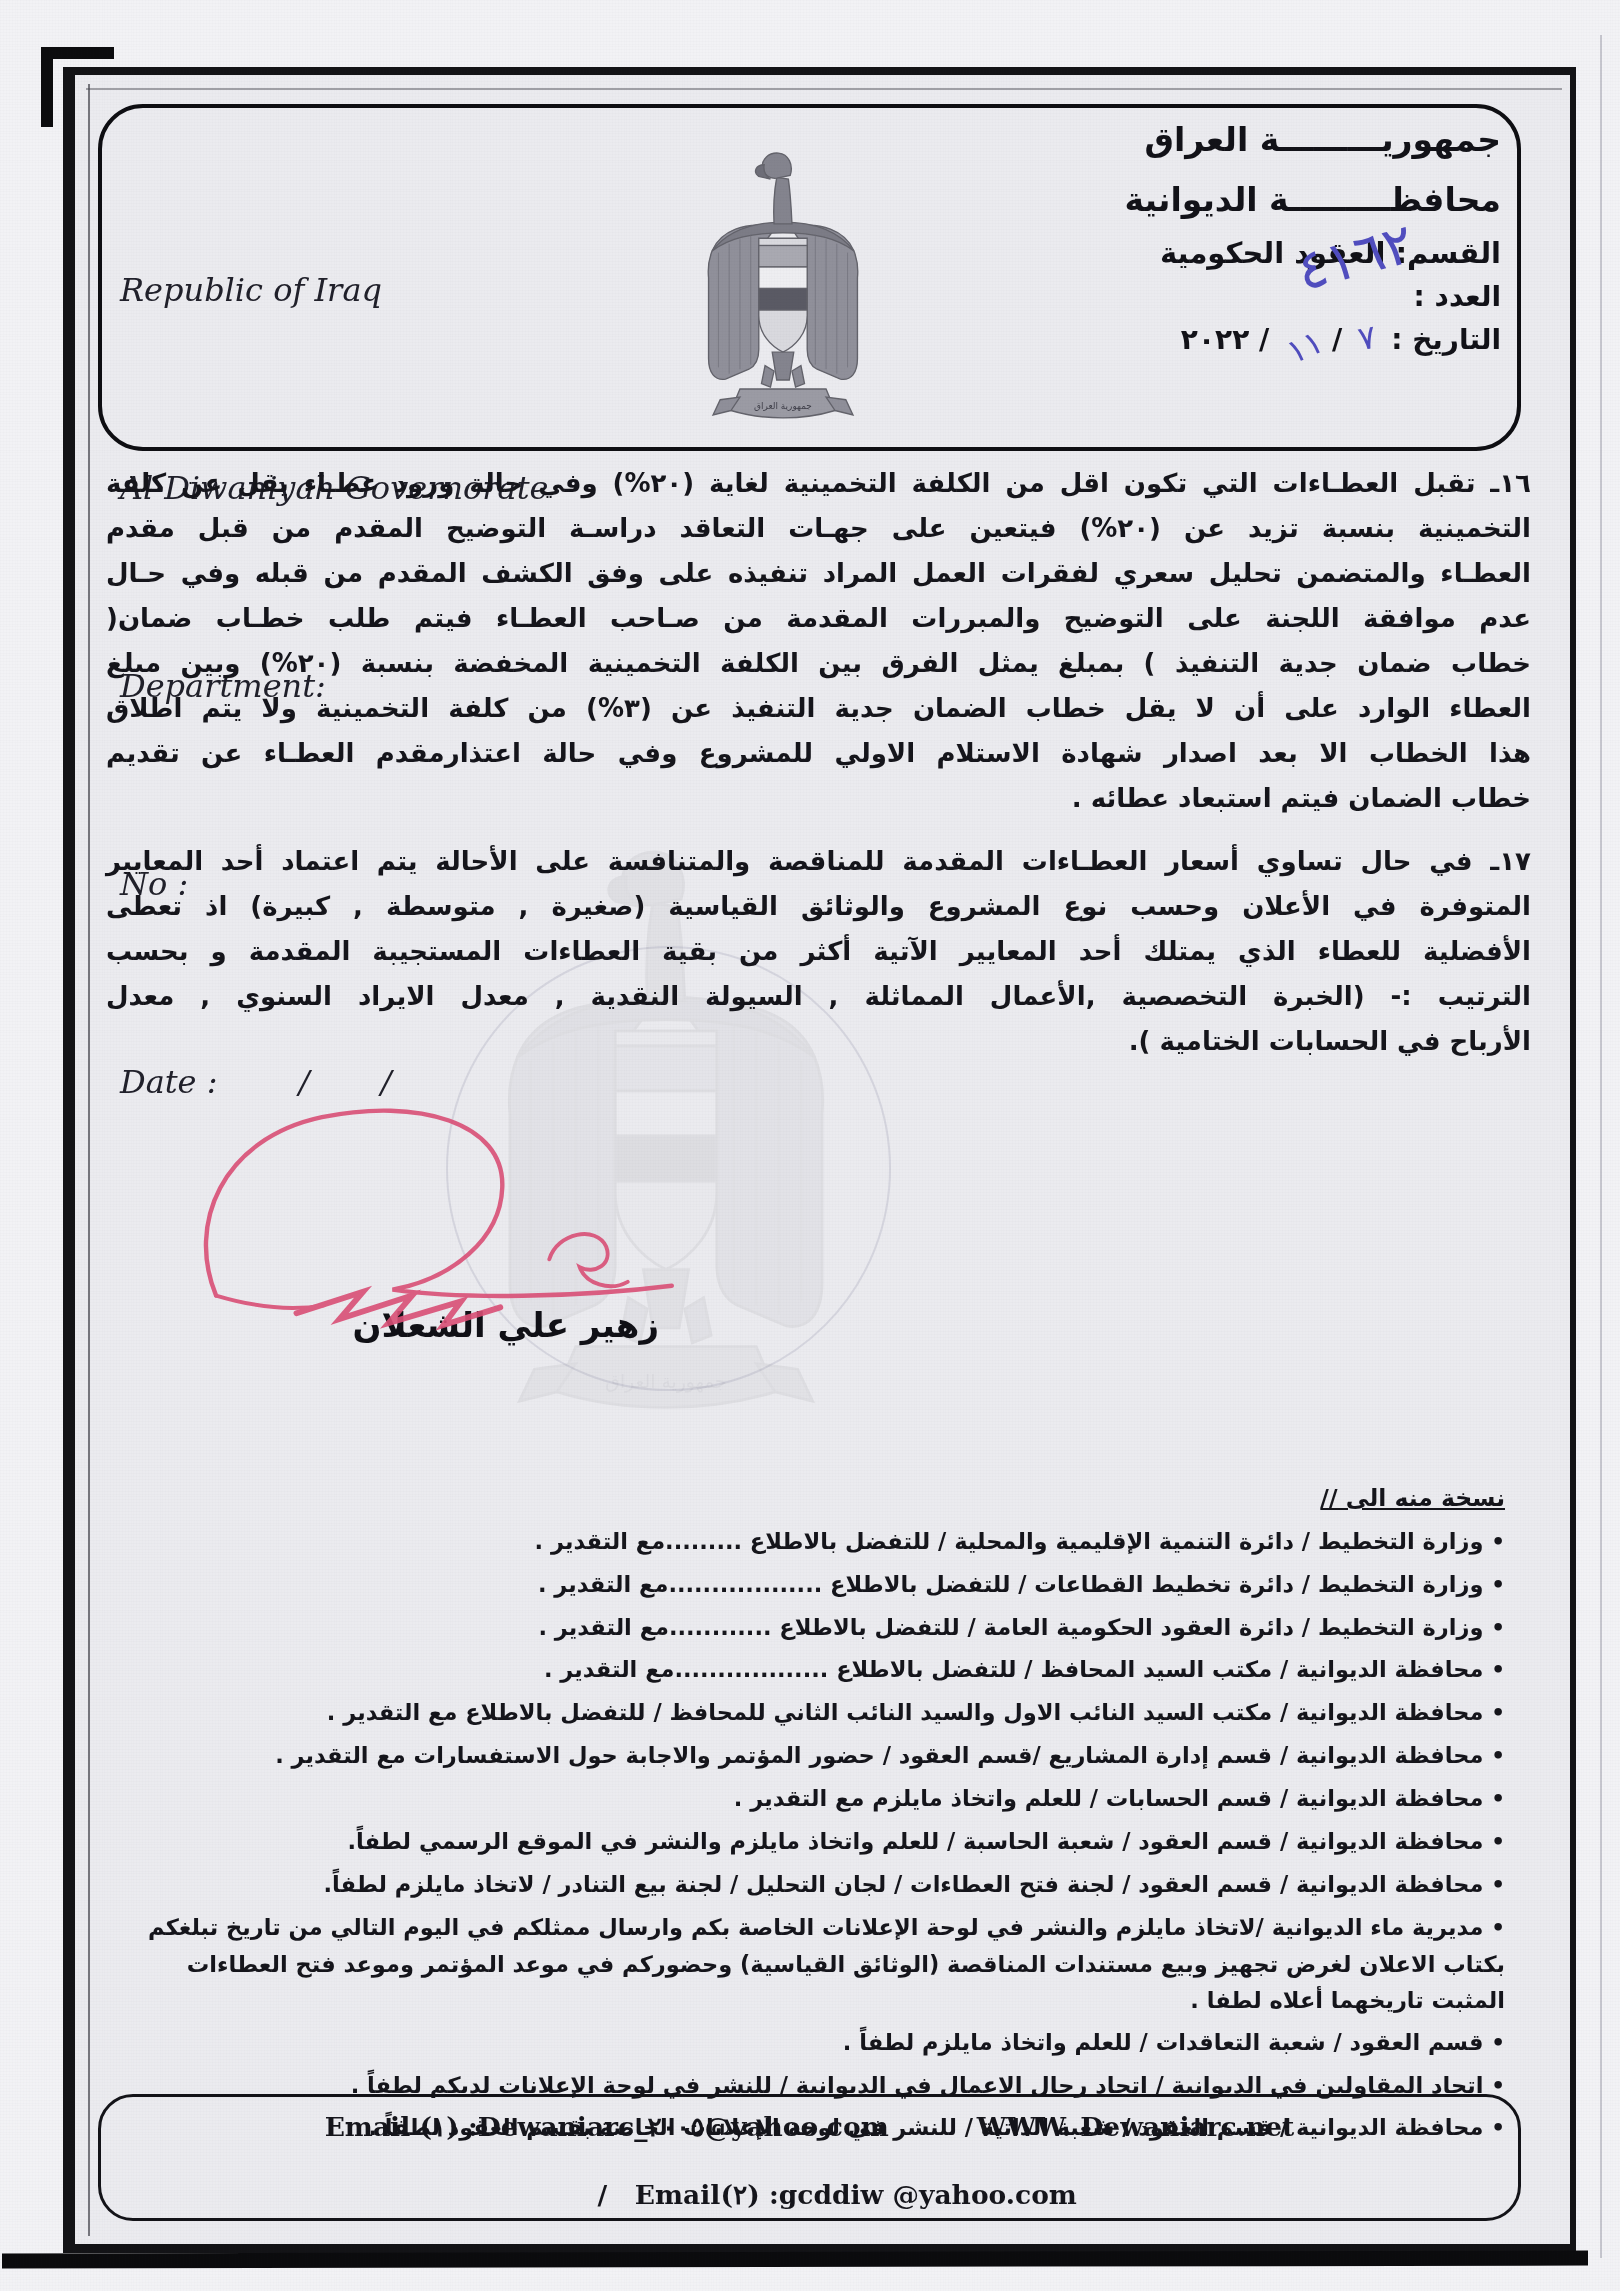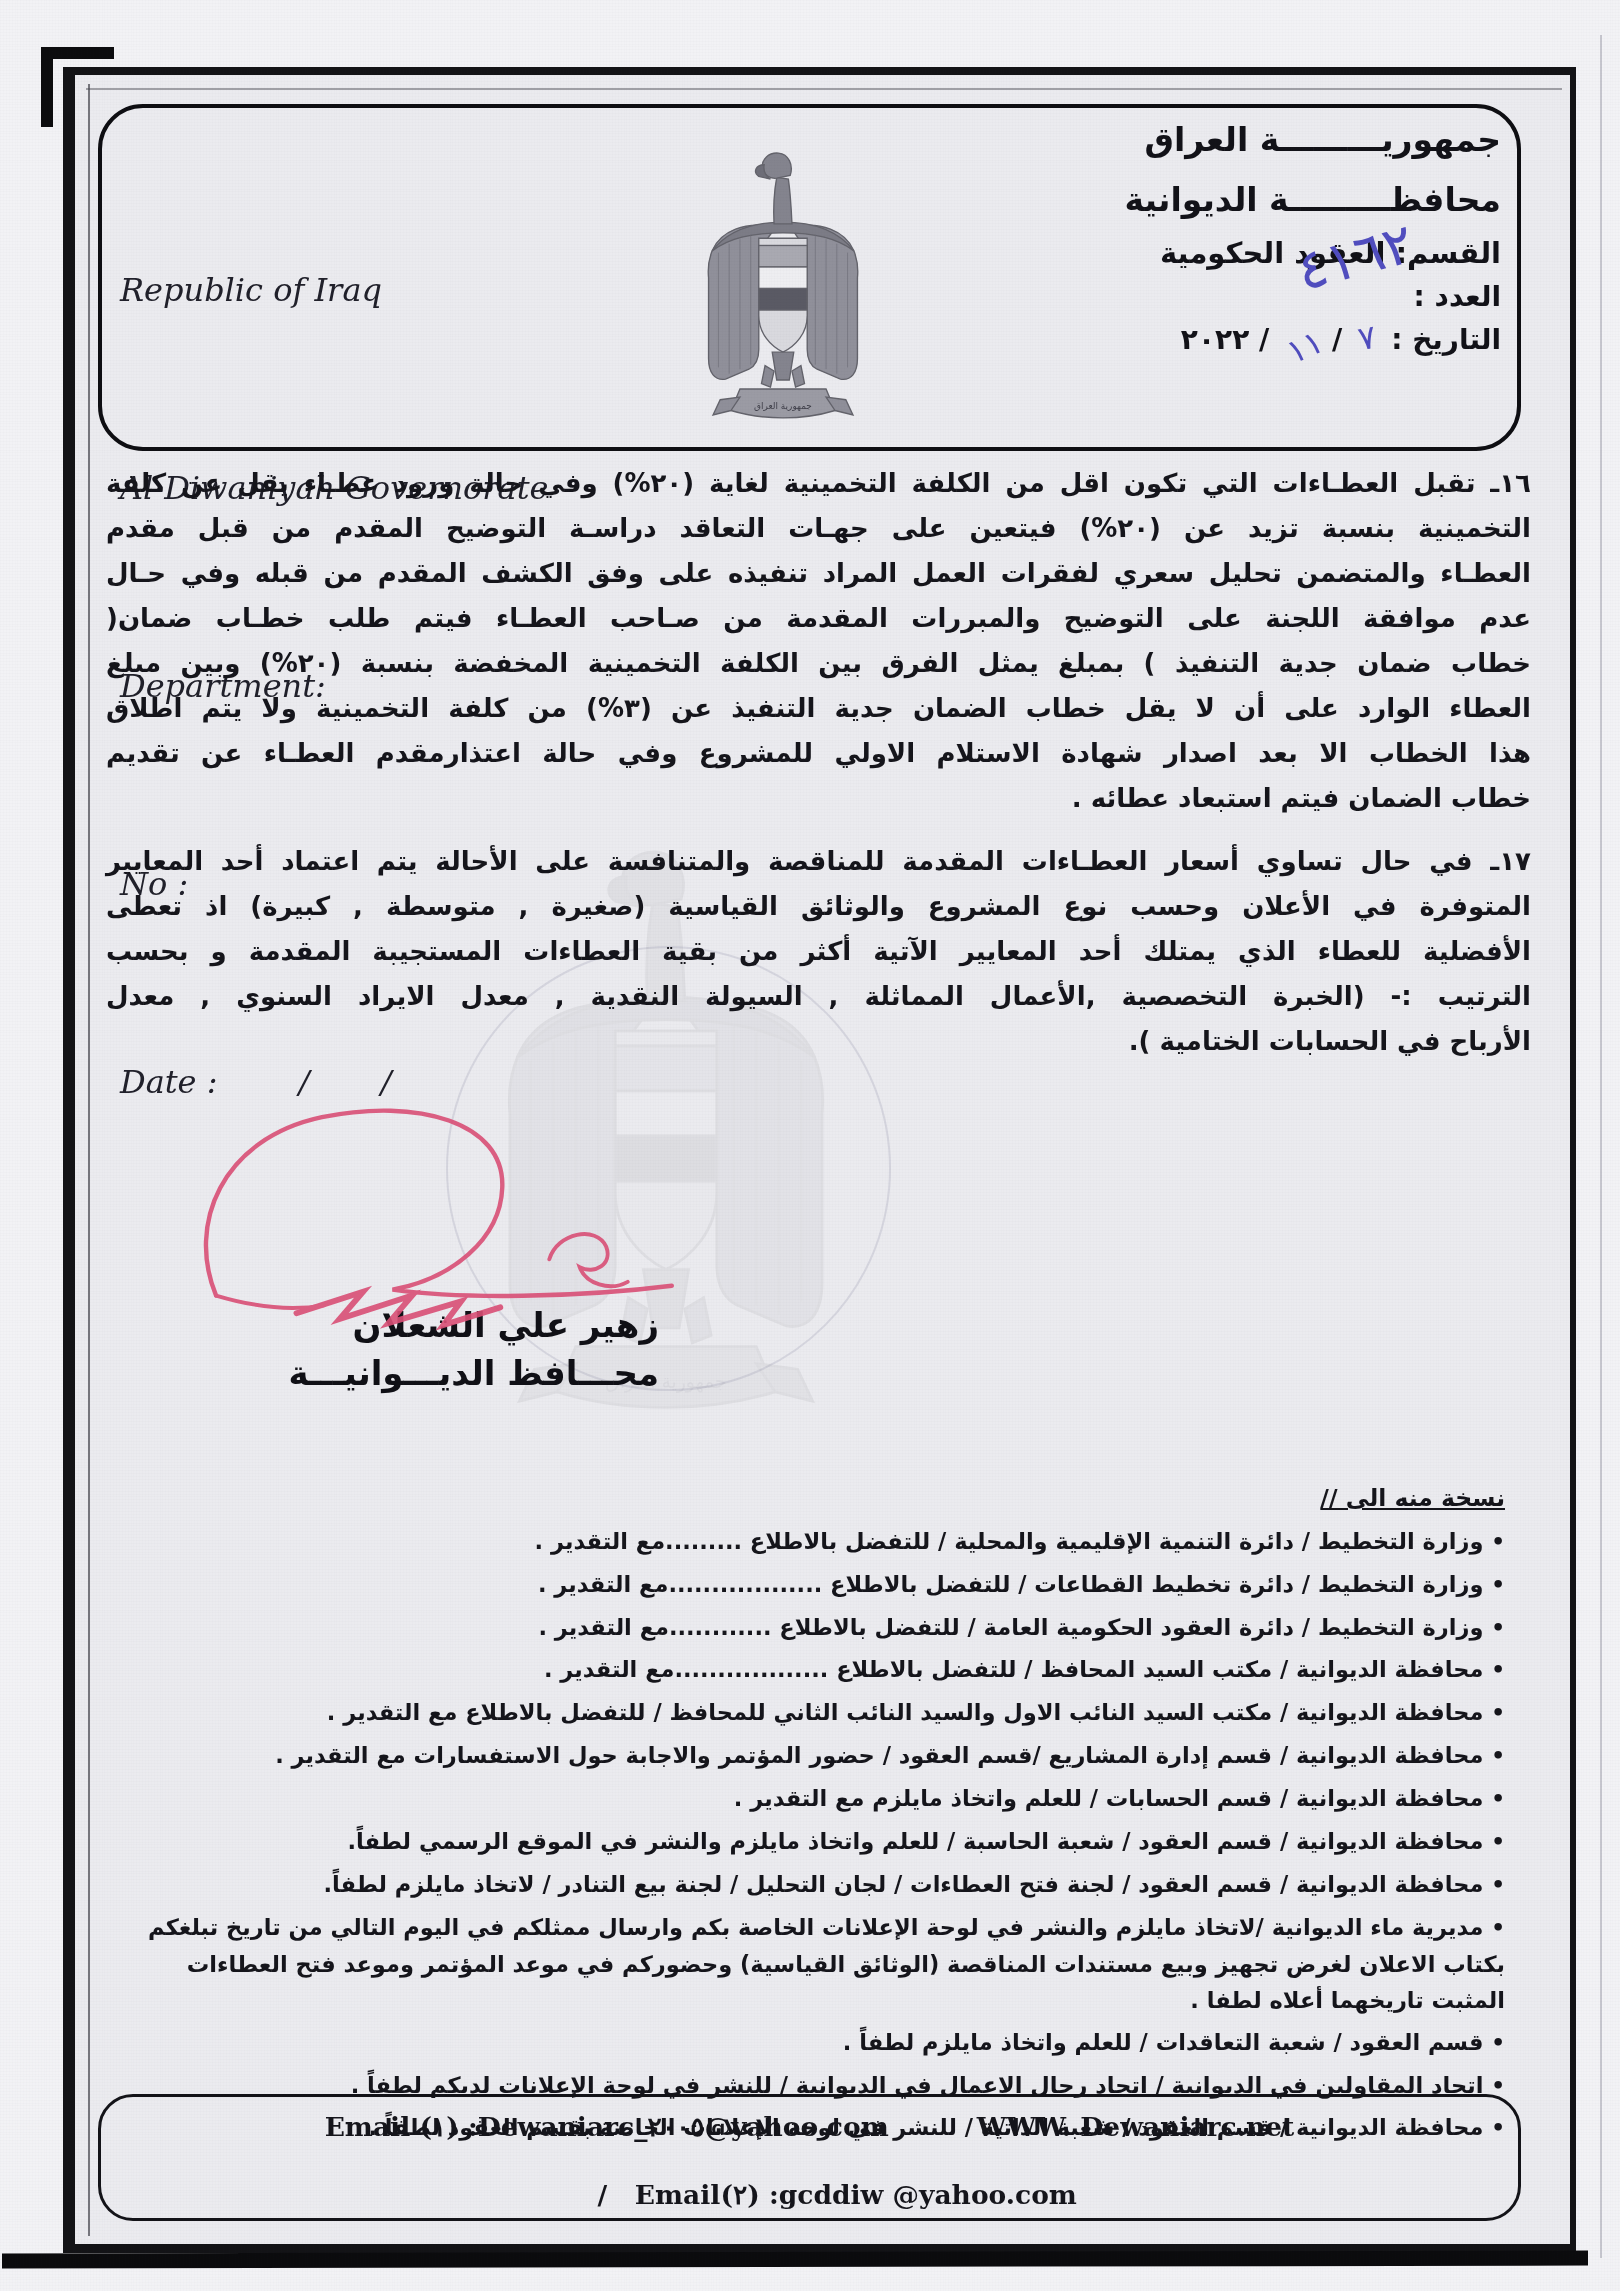--- a/index.html
+++ b/index.html
@@ -162,21 +162,20 @@
   </div>
 
   <svg class="sig-ink" viewBox="0 0 560 300" fill="none" stroke="#d94f76" stroke-linecap="round" opacity=".9">
     <path stroke-width="4.5" d="M 50 222 C 20 150, 55 62, 158 40 C 255 20, 345 45, 342 112 C 340 165, 290 205, 230 216 C 300 226, 420 224, 515 212"></path>
     <path stroke-width="4" d="M 390 185 C 398 158, 438 150, 448 172 C 455 190, 436 201, 421 193 C 427 210, 452 218, 470 208"></path>
     <path stroke-width="6" d="M 132 240 L 200 218 L 176 246 L 250 222 L 226 250 L 300 228 L 282 252 L 340 234"></path>
     <path stroke-width="4" d="M 50 222 C 90 234, 125 238, 160 232"></path>
   </svg>
   <div class="sig-text">
     <div class="sig-name">زهير علي الشعلان</div>
-    <div class="sig-title">محـــافظ الديـــوانيـــة</div>
   </div>
 
   <div class="dist">
     <div class="dist-heading">نسخة منه الى //</div>
     <div class="dist-item"><span class="bullet">•</span><span>وزارة التخطيط / دائرة التنمية الإقليمية والمحلية / للتفضل بالاطلاع .........مع التقدير .</span></div>
     <div class="dist-item"><span class="bullet">•</span><span>وزارة التخطيط / دائرة تخطيط القطاعات / للتفضل بالاطلاع ..................مع التقدير .</span></div>
     <div class="dist-item"><span class="bullet">•</span><span>وزارة التخطيط / دائرة العقود الحكومية العامة / للتفضل بالاطلاع ............مع التقدير .</span></div>
     <div class="dist-item"><span class="bullet">•</span><span>محافظة الديوانية / مكتب السيد المحافظ / للتفضل بالاطلاع ..................مع التقدير .</span></div>
     <div class="dist-item"><span class="bullet">•</span><span>محافظة الديوانية / مكتب السيد النائب الاول والسيد النائب الثاني للمحافظ / للتفضل بالاطلاع مع التقدير .</span></div>
     <div class="dist-item"><span class="bullet">•</span><span>محافظة الديوانية / قسم إدارة المشاريع /قسم العقود / حضور المؤتمر والاجابة حول الاستفسارات مع التقدير .</span></div>

